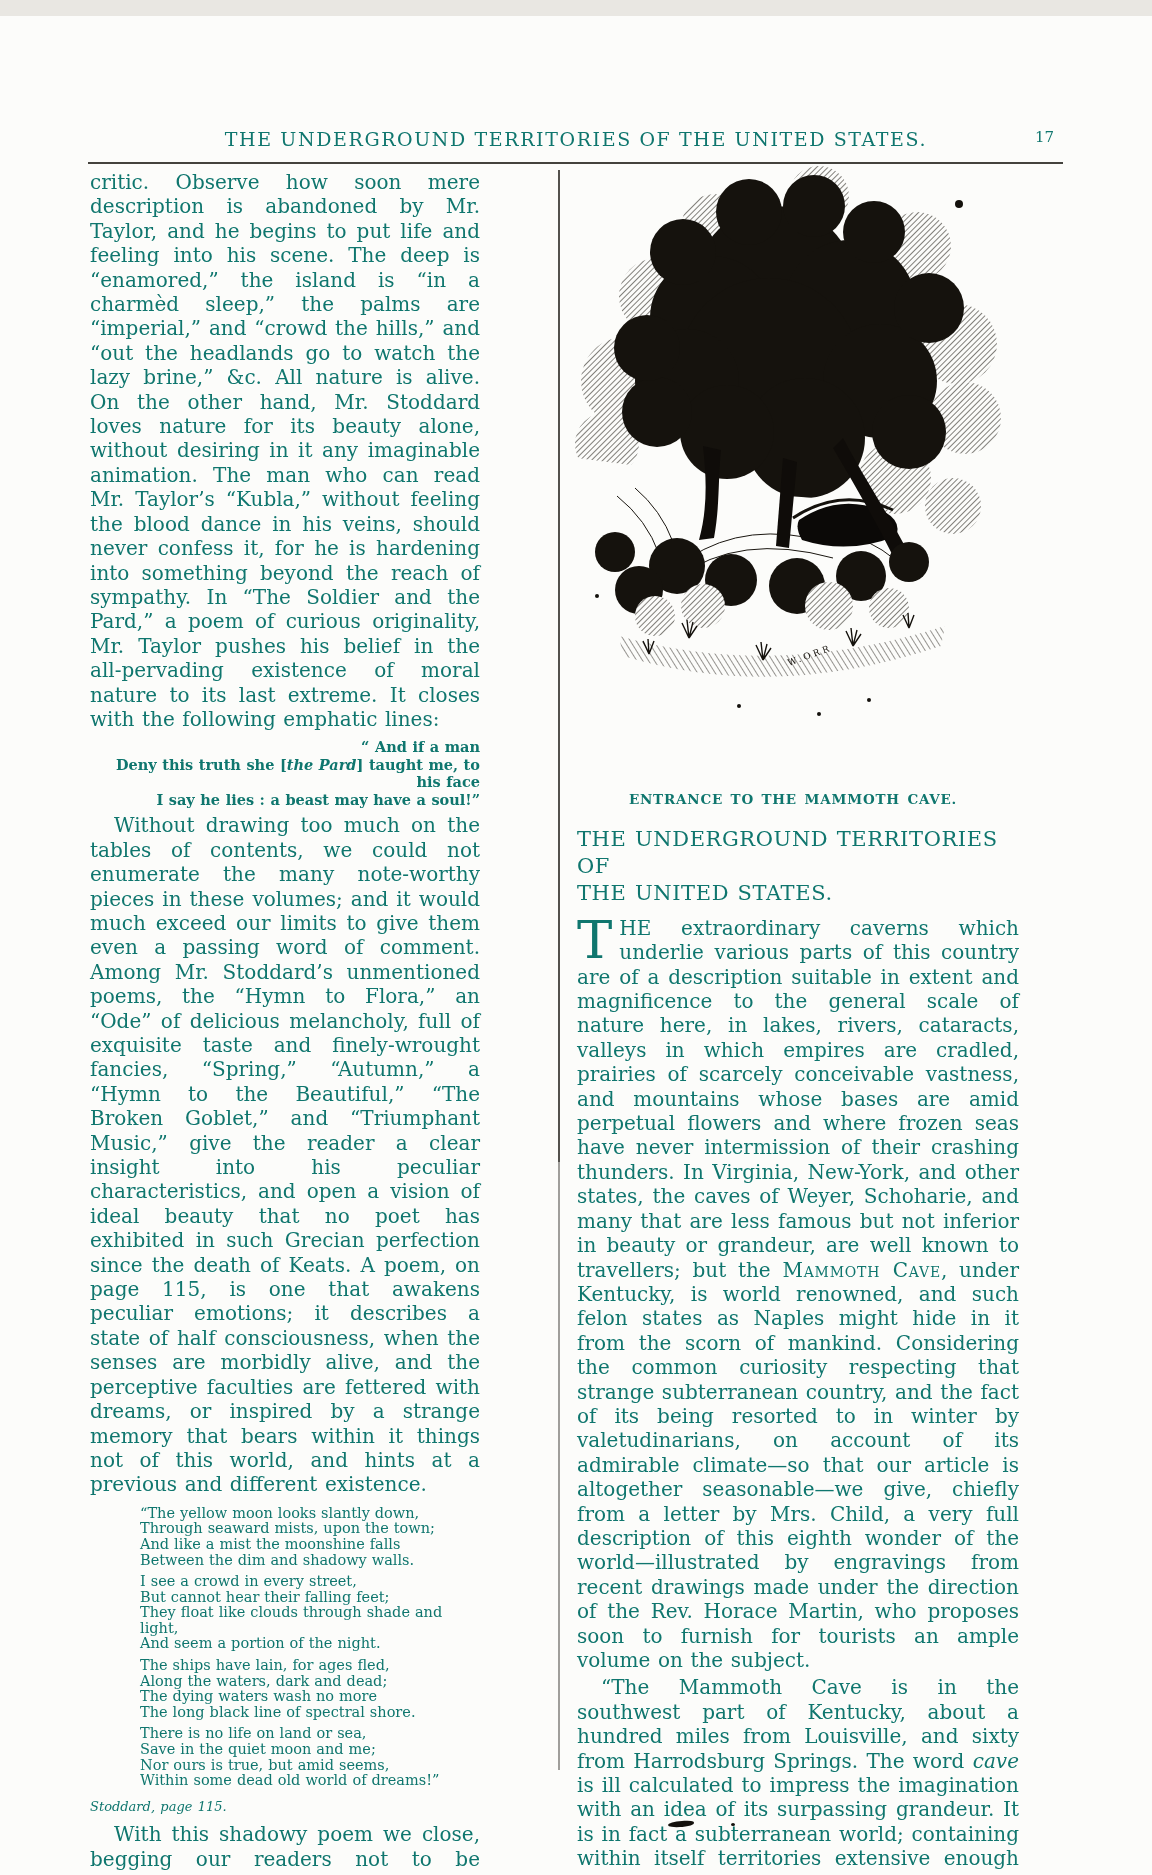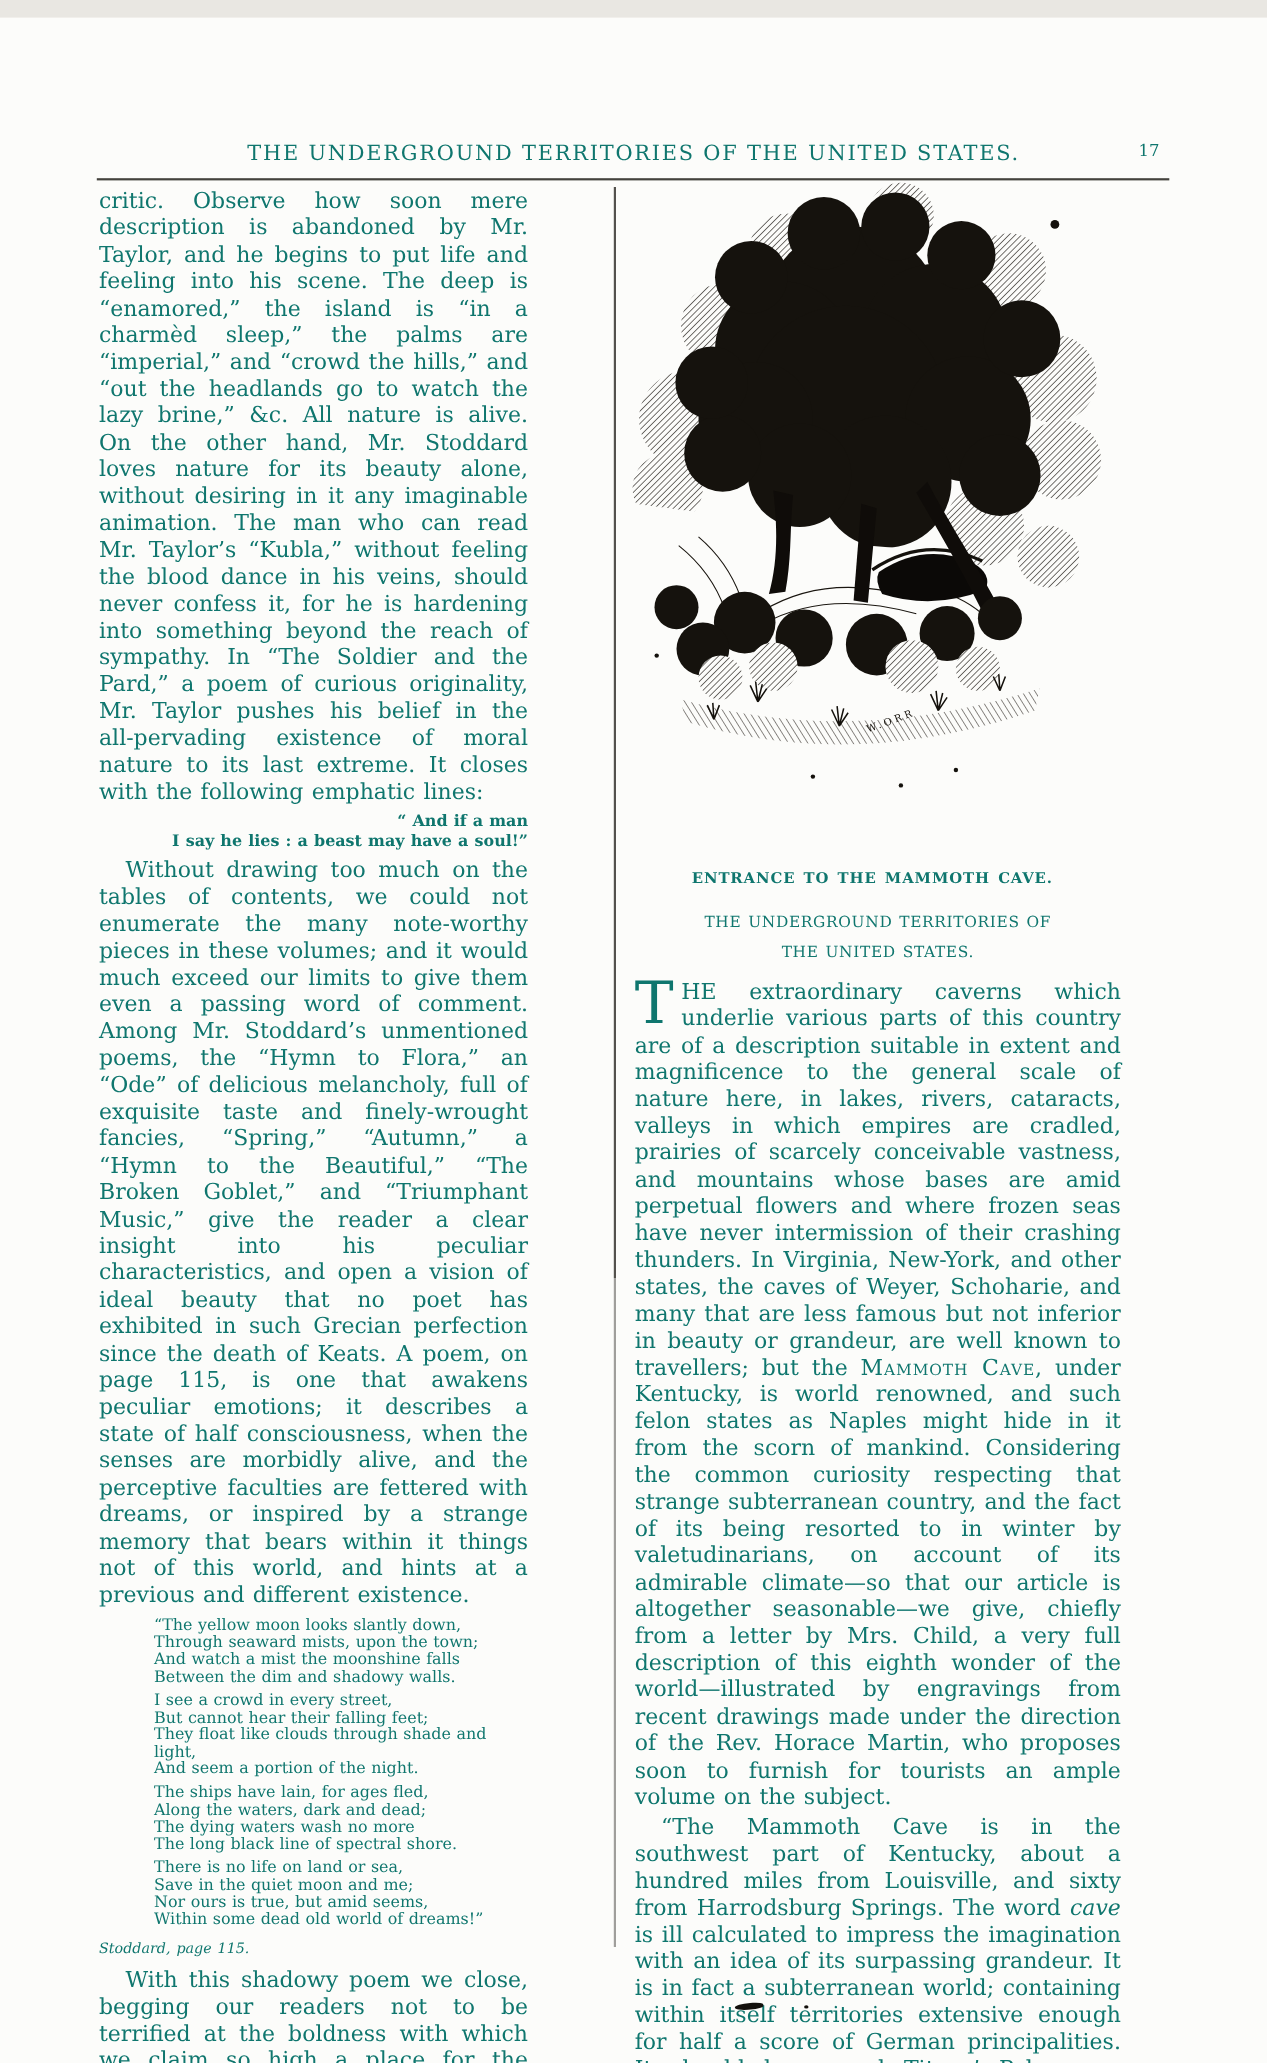--- a/index.html
+++ b/index.html
@@ -33,21 +33,21 @@
   
   .poem{ font-size:14.5px; line-height:15.6px; margin:9px 0 0 50px; text-align:left;
     font-weight:normal; word-spacing:.4px; }
   .stanza{ margin-bottom:6px; }
   .poem-attribution{ text-align:left; font-style:italic; font-size:13px;
     margin:0 4px 2px 0; }
   
   figure{ margin:0 0 0 -20px; padding:0; width:458px; }
   .engraving-caption{ text-align:center; font-weight:bold; font-size:13.5px;
     letter-spacing:.8px; margin:4px 0 0 14px; word-spacing:2px; }
-  .article-title{ text-align:center; font-size:14px; line-height:27px;
+  .article-title{ text-align:left; font-size:21px; line-height:27px;
     margin:14px 0 9px 0; letter-spacing:.6px; }
   .drop-cap{ float:left; font-size:53px; line-height:41px; padding:3px 7px 0 0; }
   .sc{ font-variant:small-caps; letter-spacing:.8px; }
   .it{ font-style:italic; }
   .smudge{ position:absolute; left:668px; top:1805px; width:26px; height:6px;
     background:#14110d; border-radius:60% 40% 50% 50%; transform:rotate(-4deg); }
   .smudge-dot{ position:absolute; left:731px; top:1807px; width:4px; height:3px;
     background:#14110d; border-radius:50%; }
 </style>
 </head>
@@ -58,30 +58,31 @@
   <div class="running-head">THE UNDERGROUND TERRITORIES OF THE UNITED STATES.</div>
   <div class="page-number">17</div>
   <div class="head-rule"></div>
   <div class="column-divider"></div>
 
   <div class="col col-left">
     <p>critic.  Observe how soon mere description is abandoned by Mr. Taylor, and he begins to put life and feeling into his scene.  The deep is “enamored,” the island is “in a charmèd sleep,” the palms are “imperial,” and “crowd the hills,” and “out the headlands go to watch the lazy brine,” &amp;c.  All nature is alive.  On the other hand, Mr. Stoddard loves nature for its beauty alone, without desiring in it any imaginable animation.  The man who can read Mr. Taylor’s “Kubla,” without feeling the blood dance in his veins, should never confess it, for he is hardening into something beyond the reach of sympathy.  In “The Soldier and the Pard,” a poem of curious originality, Mr. Taylor pushes his belief in the all-pervading existence of moral nature to its last extreme.  It closes with the following emphatic lines:</p>
 
     <div class="quote">
       <div class="q-intro">“ And if a man</div>
+      <div class="q-line"><span>Deny this truth she [</span><span class="q-italic">the Pard</span><span>] taught me, to his face</span></div>
       <div class="q-line">I say he lies : a beast may have a soul!”</div>
     </div>
 
     <p class="indent">Without drawing too much on the tables of contents, we could not enumerate the many note-worthy pieces in these volumes; and it would much exceed our limits to give them even a passing word of comment.  Among Mr. Stoddard’s unmentioned poems, the “Hymn to Flora,” an “Ode” of delicious melancholy, full of exquisite taste and finely-wrought fancies, “Spring,” “Autumn,” a “Hymn to the Beautiful,” “The Broken Goblet,” and “Triumphant Music,” give the reader a clear insight into his peculiar characteristics, and open a vision of ideal beauty that no poet has exhibited in such Grecian perfection since the death of Keats.  A poem, on page 115, is one that awakens peculiar emotions; it describes a state of half consciousness, when the senses are morbidly alive, and the perceptive faculties are fettered with dreams, or inspired by a strange memory that bears within it things not of this world, and hints at a previous and different existence.</p>
 
     <div class="poem">
       <div class="stanza">
         <div>“The yellow moon looks slantly down,</div>
         <div>Through seaward mists, upon the town;</div>
-        <div>And watch a mist the moonshine falls</div>
+        <div>And like a mist the moonshine falls</div>
         <div>Between the dim and shadowy walls.</div>
       </div>
       <div class="stanza">
         <div>I see a crowd in every street,</div>
         <div>But cannot hear their falling feet;</div>
         <div>They float like clouds through shade and light,</div>
         <div>And seem a portion of the night.</div>
       </div>
       <div class="stanza">
         <div>The ships have lain, for ages fled,</div>

